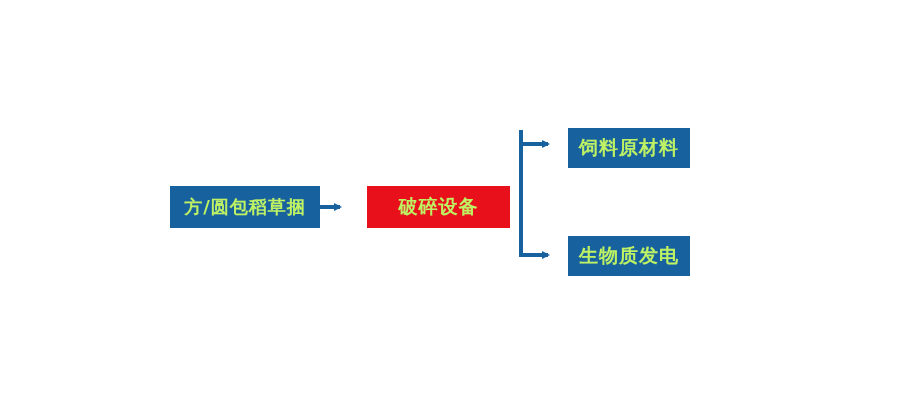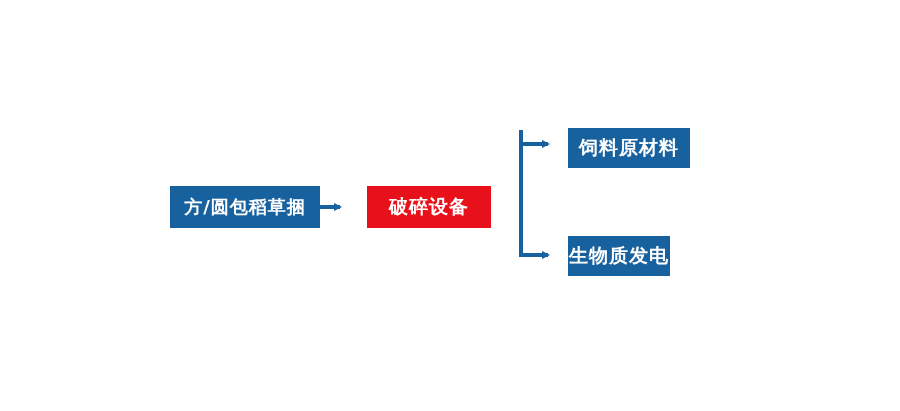--- a/index.html
+++ b/index.html
@@ -12,44 +12,44 @@
     position: relative;
     background: #ffffff;
     overflow: hidden;
     font-family: "DejaVu Sans", "Liberation Sans", sans-serif;
   }
   .node {
     position: absolute;
     display: flex;
     align-items: center;
     justify-content: center;
-    color: #ffffff;
+    color: #bef264;
     font-weight: bold;
     letter-spacing: 1px;
     text-align: center;
     white-space: nowrap;
   }
   #source-box {
     left: 150px; top: 186px;
     width: 150px; height: 42px;
     font-size: 18px;
   }
   #process-box {
     left: 367px; top: 186px;
-    width: 124px; height: 42px;
+    width: 143px; height: 42px;
     font-size: 19px;
   }
   #output-top-box {
     left: 568px; top: 128px;
     width: 122px; height: 40px;
     font-size: 19px;
   }
   #output-bottom-box {
     left: 568px; top: 236px;
-    width: 102px; height: 40px;
+    width: 122px; height: 40px;
     font-size: 19px;
   }
   svg.connectors {
     position: absolute;
     left: 0; top: 0;
     width: 900px; height: 411px;
     pointer-events: none;
   }
 </style>
 </head>

